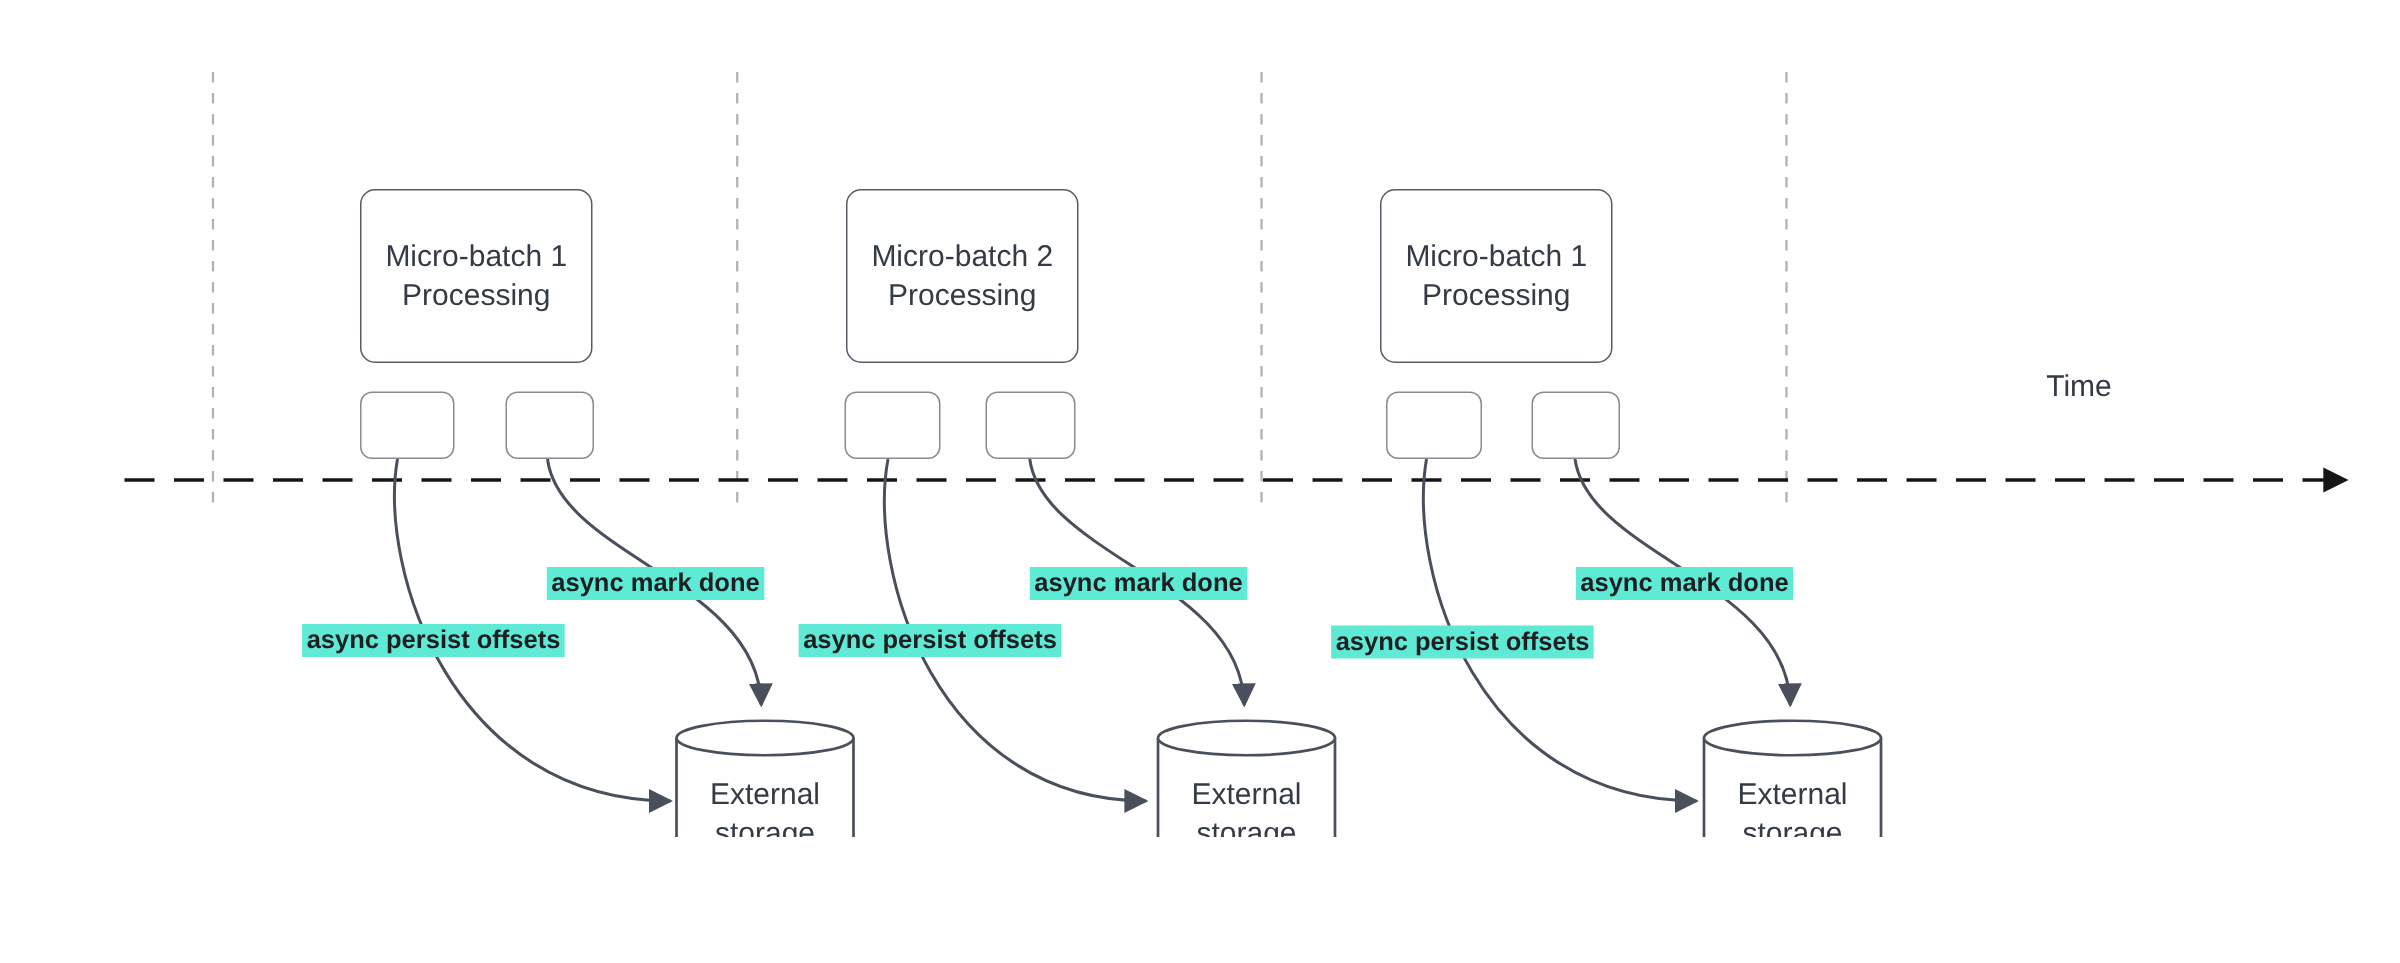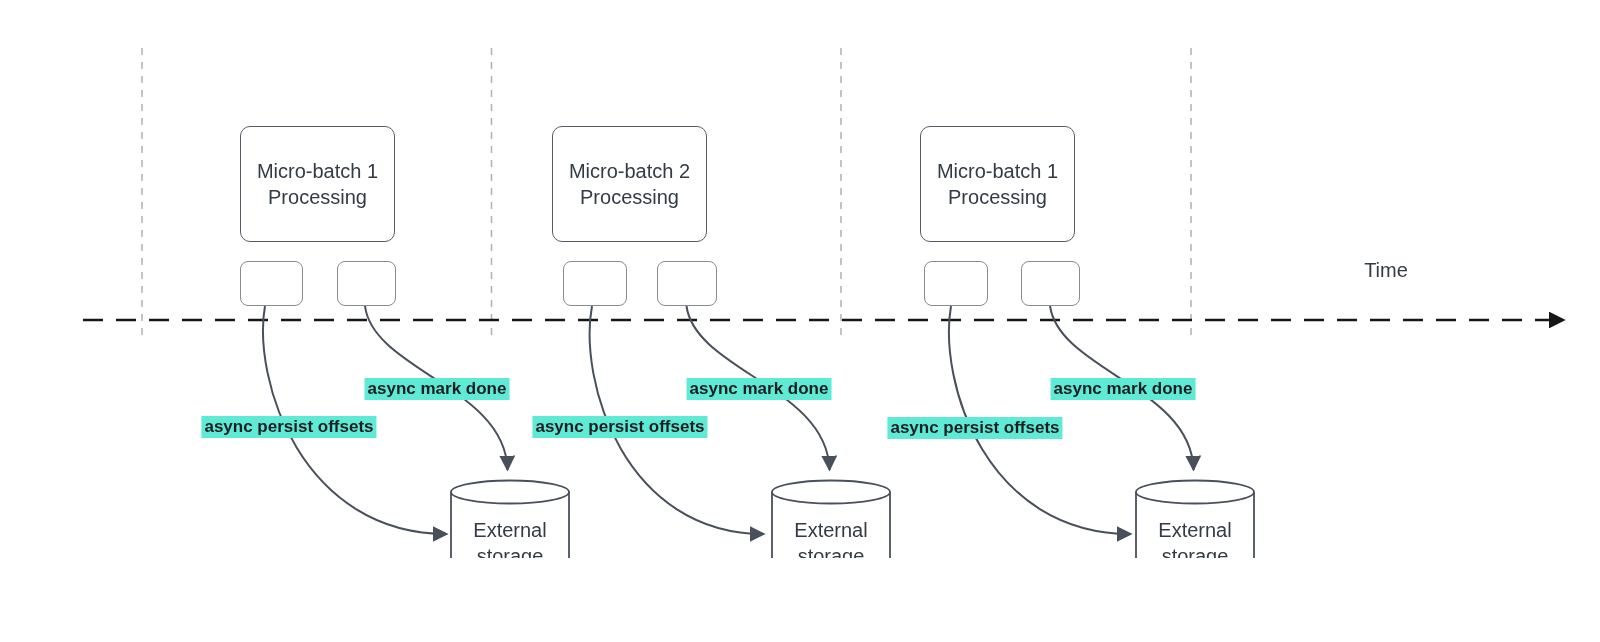--- a/index.html
+++ b/index.html
@@ -86,21 +86,21 @@
     width: 120px;
     text-align: center;
     font-size: 20px;
     line-height: 26px;
     color: var(--text-color, #343b45);
     z-index: 2;
   }
   .time-label {
     position: absolute;
     left: 1336px;
-    top: 257px;
+    top: 245px;
     width: 100px;
     text-align: center;
     font-size: 20px;
     line-height: 26px;
     color: var(--text-color, #343b45);
     z-index: 2;
   }
 </style>
 </head>
 <body>
@@ -147,21 +147,21 @@
   </div>
   <div class="mini-rect" style="left:240px;width:63px"></div>
   <div class="mini-rect" style="left:337px;width:59px"></div>
   <div class="async-label" style="left:289px;top:427px">async persist offsets</div>
   <div class="async-label" style="left:437px;top:389px">async mark done</div>
   <div class="storage-label" style="left:450px">
     <span>External</span><br>
     <span>storage</span>
   </div>
 
-  <div class="node-box" style="left:552px">
+  <div class="node-box" style="left:564px">
     <span>Micro-batch 2</span>
     <span>Processing</span>
   </div>
   <div class="mini-rect" style="left:563px;width:64px"></div>
   <div class="mini-rect" style="left:657px;width:60px"></div>
   <div class="async-label" style="left:620px;top:427px">async persist offsets</div>
   <div class="async-label" style="left:759px;top:389px">async mark done</div>
   <div class="storage-label" style="left:771px">
     <span>External</span><br>
     <span>storage</span>

